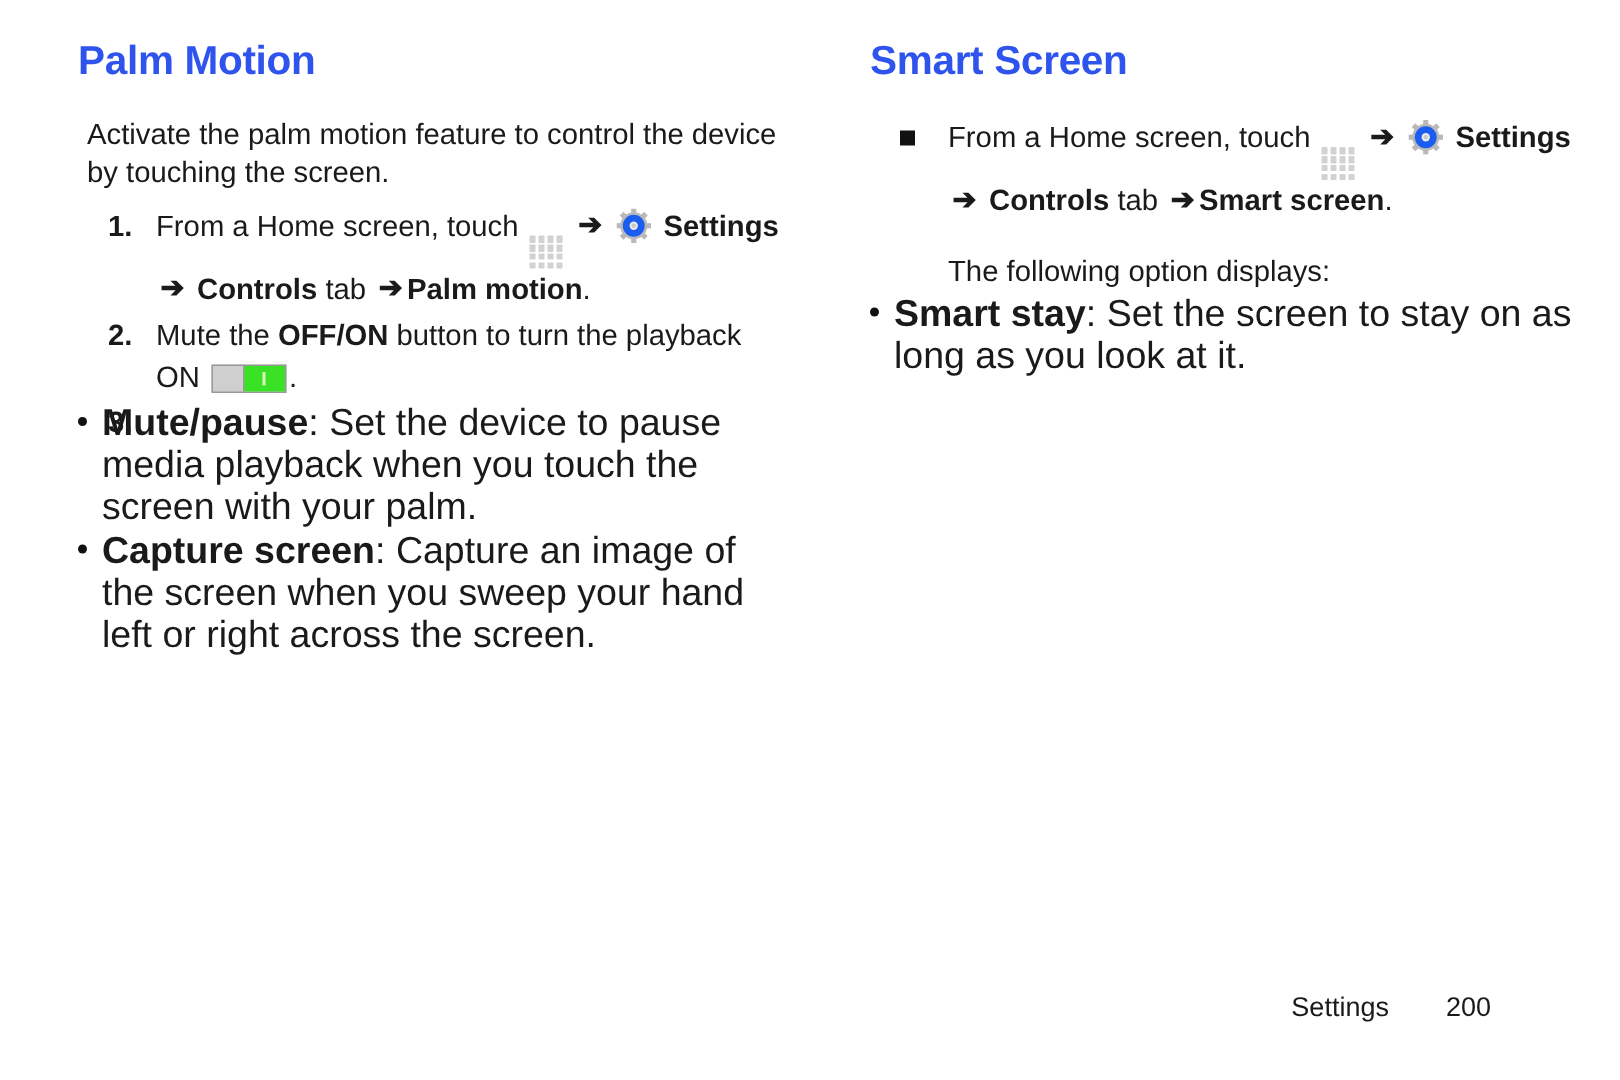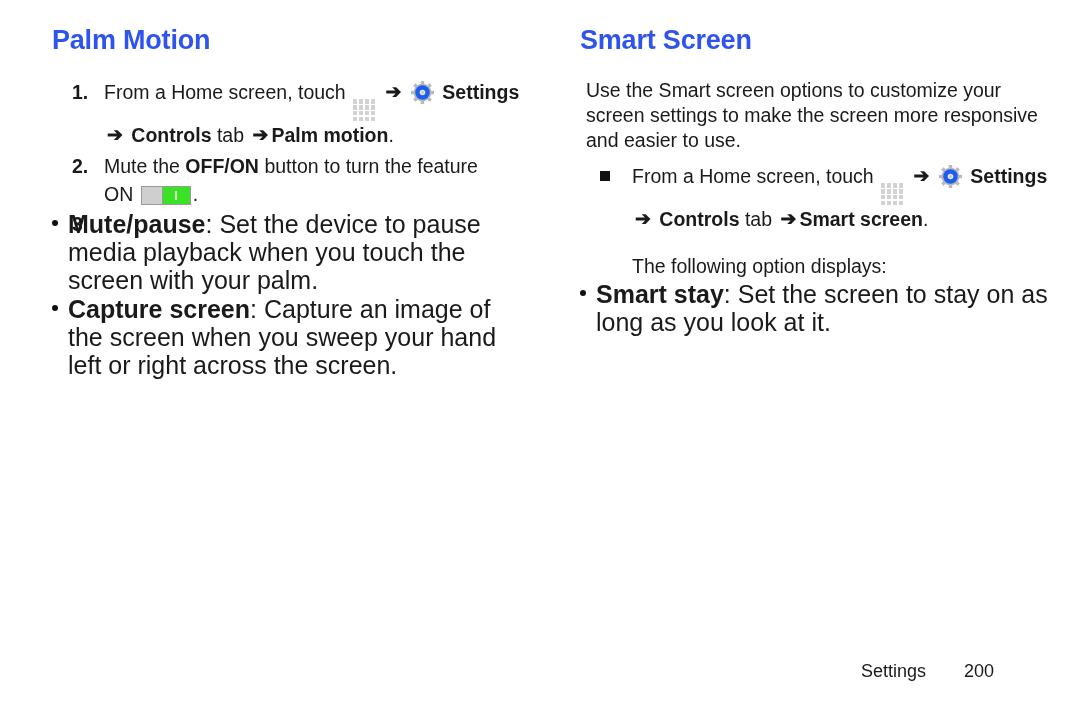--- a/index.html
+++ b/index.html
@@ -192,20 +192,21 @@
   }
 </style>
 </head>
 <body>
 
 <div class="page">
 
   <div class="column">
     <h1 class="section-title">Palm Motion</h1>
 
+    <p class="intro">Activate the palm motion feature to control the device by touching the screen.</p>
 
     <ol class="steps">
 
       <li>
         <span class="num">1.</span>
         <span>
           <span>From a Home screen, touch</span>
           <span class="apps-icon">
             <i></i>
               <i></i>
@@ -241,21 +242,21 @@
           </span>
           <b>Settings</b>
           <span class="arrow">➔</span>
           <b>Controls</b><span> tab </span><span class="arrow">➔</span><b>Palm motion</b><span>.</span>
         </span>
       </li>
 
       <li>
         <span class="num">2.</span>
         <span>
-          <span>Mute the </span><b>OFF/ON</b><span> button to turn the feature</span><br>
+          <span>Mute the </span><b>OFF/ON</b><span> button to turn the playback</span><br>
           <span>ON</span>
           <span class="toggle"><span class="knob"></span></span><span>.</span>
         </span>
       </li>
 
       <li>
         <span class="num">3.</span>
       </li>
     </ol>
 
@@ -267,21 +268,20 @@
       <li>
         <span class="dot"></span>
         <b>Capture screen</b><span>: Capture an image of the screen when you sweep your hand left or right across the screen.</span>
       </li>
     </ul>
   </div>
 
   <div class="column">
     <h1 class="section-title">Smart Screen</h1>
 
-    <p class="intro">Use the Smart screen options to customize your screen settings to make the screen more responsive and easier to use.</p>
 
     <ul class="sqlist">
       <li>
         <span class="sq"></span>
         <span>From a Home screen, touch</span>
         <span class="apps-icon">
           <i></i>
             <i></i>
             <i></i>
             <i></i>

